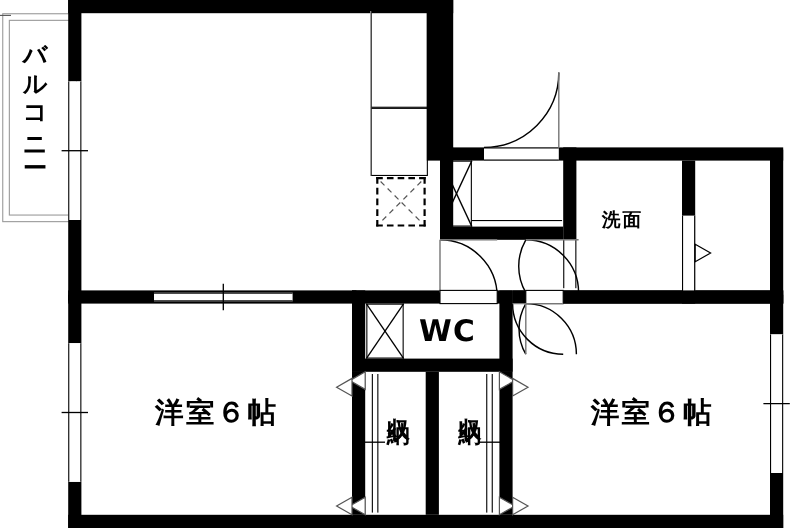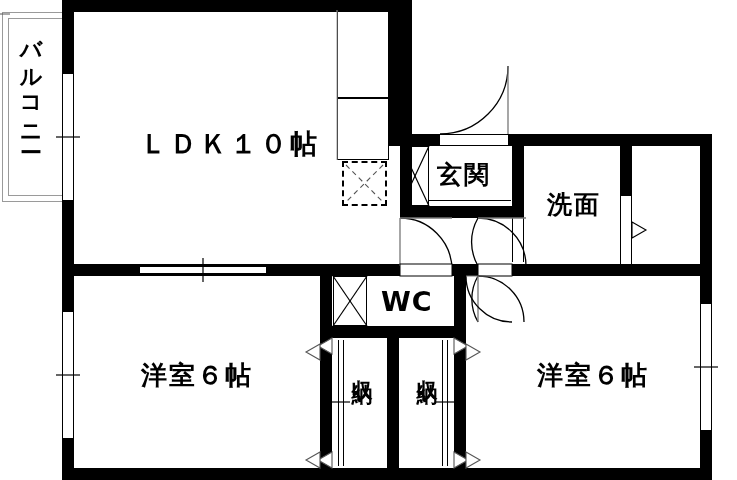--- a/index.html
+++ b/index.html
@@ -74,30 +74,29 @@
 
   <div class="box-line" style="left:337px;top:98px;width:52px;height:62px;"></div>
 
   <div class="dashed" style="left:342px;top:161px;width:45px;height:45px;"></div>
 
   <div class="box-line" style="left:401px;top:146px;width:28px;height:60px;"></div>
 
   <div class="box-line" style="left:429px;top:200px;width:82px;height:8px;border-top:1px solid #000;border-bottom:none;border-left:none;border-right:none;"></div>
 
   <div class="win" style="left:440px;top:134px;width:68px;height:12px;border-top:1px solid #000;border-bottom:1px solid #000;"></div>
-  <div class="room-label" style="left:437px;top:158px;font-size:25px;">玄関</div>
 
   <div class="wall" style="left:400px;top:206px;width:112px;height:12px;"></div>
 
   <div class="wall" style="left:512px;top:134px;width:12px;height:84px;"></div>
 
   <div class="wall" style="left:620px;top:146px;width:12px;height:130px;"></div>
 
   <div class="wall" style="left:512px;top:264px;width:200px;height:12px;"></div>
-  <div class="room-label" style="left:547px;top:188px;font-size:25px;">洗面</div>
+  <div class="room-label" style="left:547px;top:188px;font-size:17px;">洗面</div>
 
   <div class="win" style="left:512px;top:218px;width:12px;height:44px;border-left:1px solid #000;border-right:1px solid #000;"></div>
 
   <div class="win" style="left:620px;top:196px;width:12px;height:76px;border-left:1px solid #000;border-right:1px solid #000;"></div>
 
   <div class="wall" style="left:320px;top:264px;width:146px;height:12px;"></div>
 
   <div class="wall" style="left:62px;top:264px;width:262px;height:12px;"></div>
 
   <div class="wall" style="left:320px;top:264px;width:12px;height:74px;"></div>
@@ -119,21 +118,20 @@
 
   <div class="wall" style="left:320px;top:338px;width:12px;height:130px;"></div>
   <div class="vlabel" style="left:351px;top:363px;font-size:21px;line-height:22px;">収納</div>
   <div class="vlabel" style="left:416px;top:363px;font-size:21px;line-height:22px;">収納</div>
 
   <div class="thin" style="left:338px;top:340px;width:1px;height:126px;background:#000;"></div>
   <div class="thin" style="left:343px;top:340px;width:1px;height:126px;background:#000;"></div>
   <div class="thin" style="left:442px;top:340px;width:1px;height:126px;background:#000;"></div>
   <div class="thin" style="left:447px;top:340px;width:1px;height:126px;background:#000;"></div>
 
-  <div class="room-label" style="left:140px;top:126px;font-size:27px;letter-spacing:3px;">ＬＤＫ１０帖</div>
   <div class="room-label" style="left:141px;top:358px;font-size:26px;letter-spacing:2px;">洋室６帖</div>
   <div class="room-label" style="left:537px;top:358px;font-size:26px;letter-spacing:2px;">洋室６帖</div>
 
   <div class="win win-v" style="left:62px;top:74px;width:12px;height:126px;"></div>
 
   <div class="win win-v" style="left:62px;top:312px;width:12px;height:126px;"></div>
 
   <div class="win win-v" style="left:700px;top:304px;width:12px;height:126px;"></div>
 
   <div class="win win-h" style="left:140px;top:266px;width:126px;height:8px;"></div>

